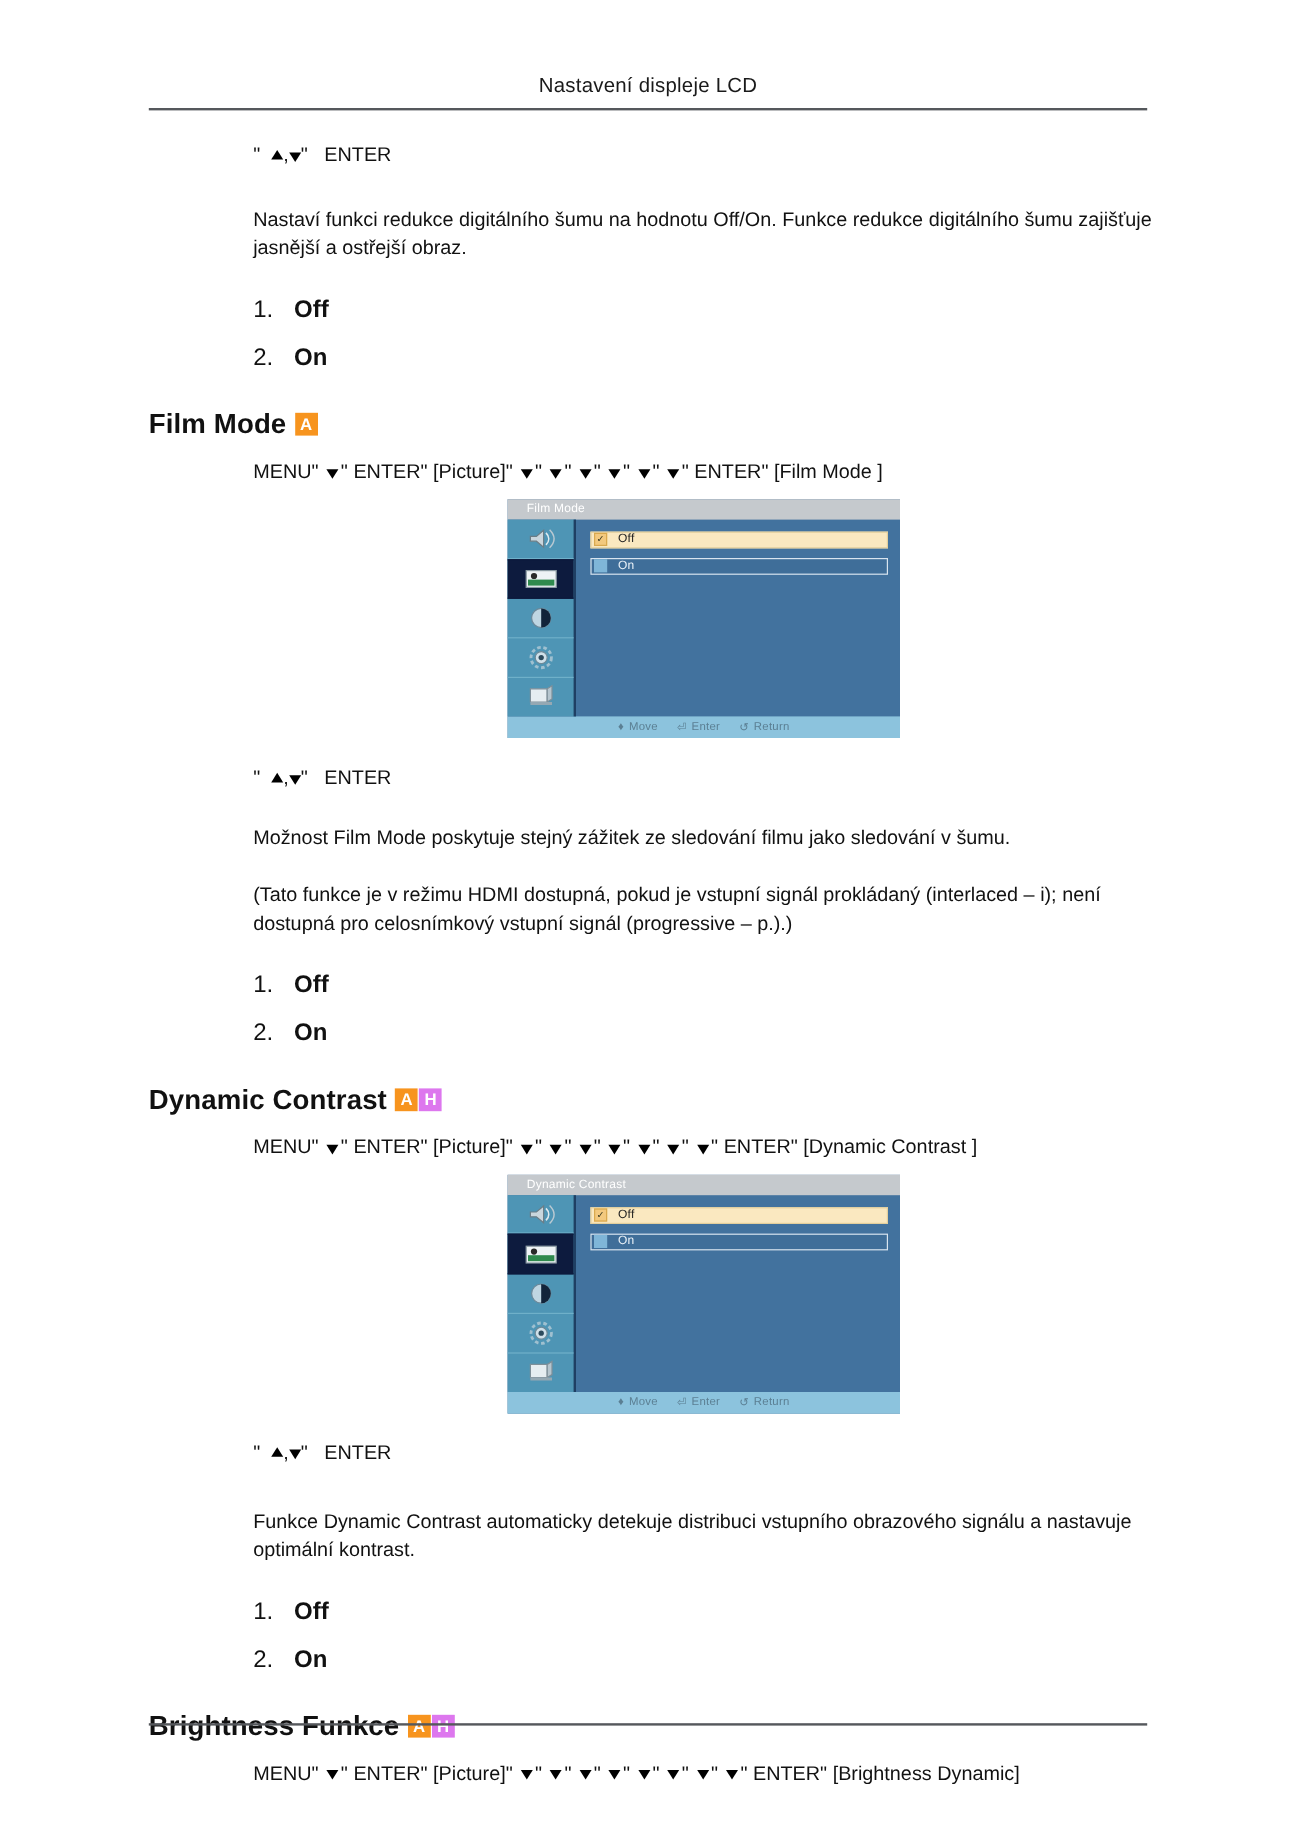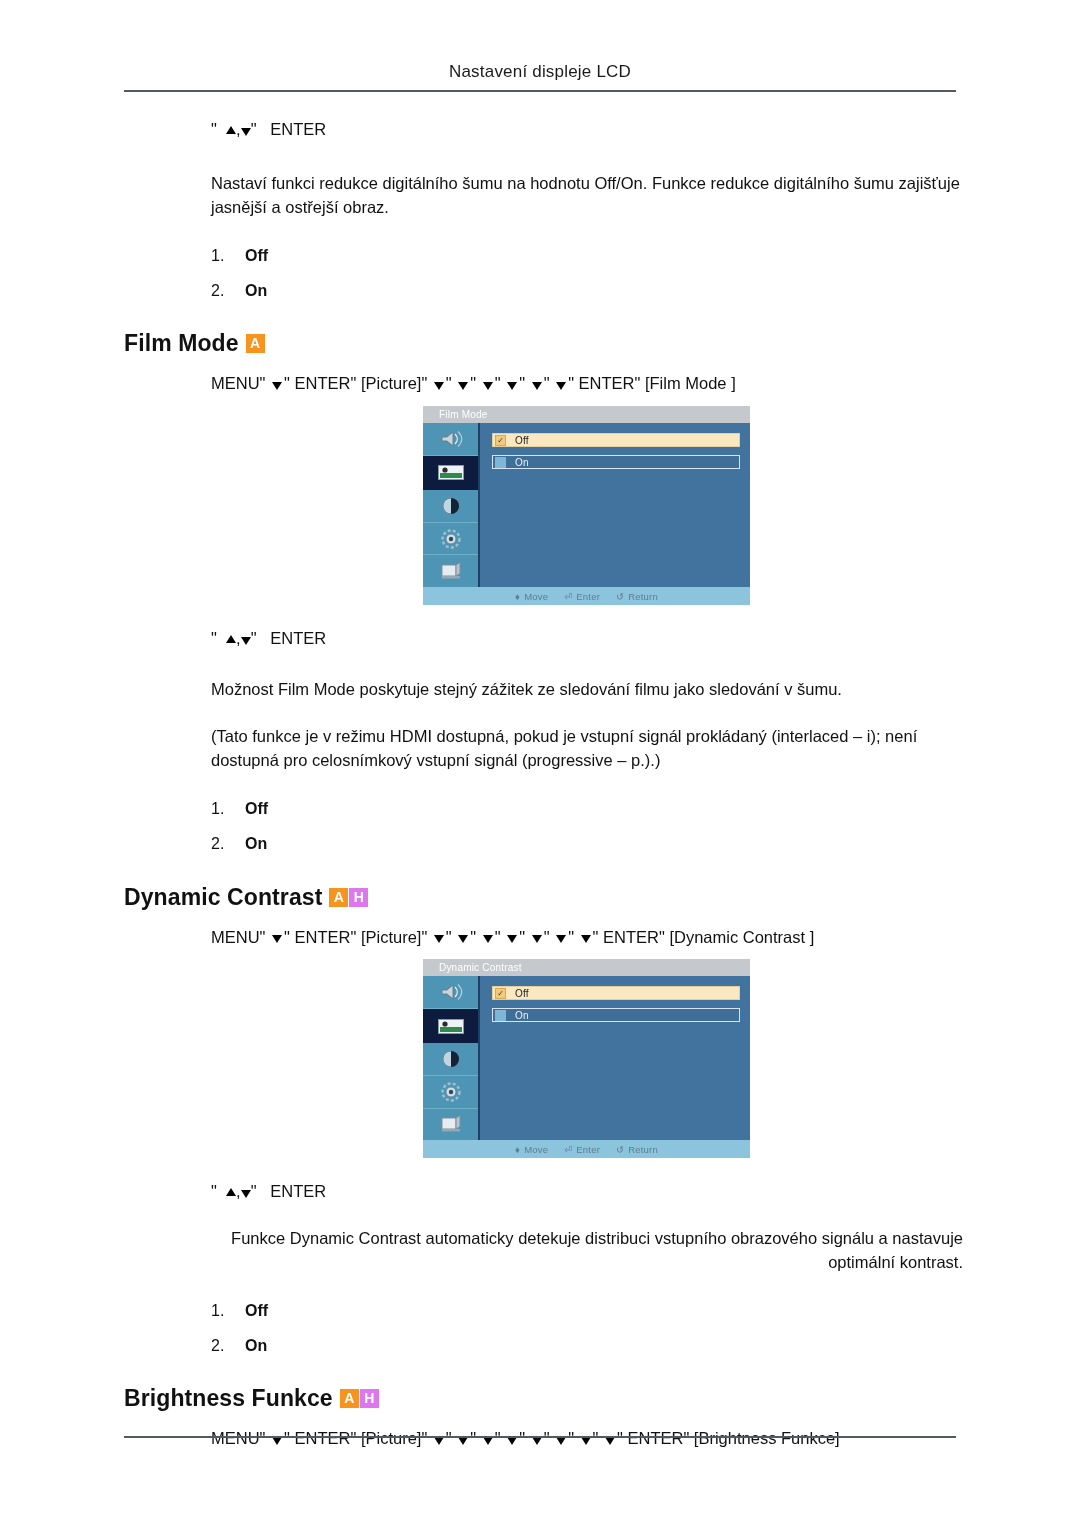--- a/index.html
+++ b/index.html
@@ -103,21 +103,21 @@
     color: #111;
     width: 760px;
   }
   .menu-path .arrow-dn { margin: 0 2px; }
 
   
   ol.opts {
     list-style: none;
     margin: 0 0 0 87px;
     padding: 0;
-    font-size: 16px;
+    font-size: 20px;
   }
   ol.opts li {
     margin: 0 0 16px 0;
     line-height: 1.2;
   }
   ol.opts li .num {
     display: inline-block;
     width: 34px;
     color: #111;
   }
@@ -463,21 +463,21 @@
           </span>
       </div>
     </div>
 
     <div class="keyline" style="margin-top:22px;">
       <span class="q">"</span>
       &nbsp;<span class="arrow-up"></span><span>,</span><span class="arrow-dn"></span><span class="q">"</span>
       &nbsp;&nbsp;<span>ENTER</span>
     </div>
 
-    <p class="body" style="margin-top:24px;text-align:right;"><span>Funkce </span><b>Dynamic Contrast</b><span> automaticky detekuje distribuci vstupního obrazového signálu a nastavuje optimální kontrast.</span></p>
+    <p class="body" style="margin-top:35px;"><span>Funkce </span><b>Dynamic Contrast</b><span> automaticky detekuje distribuci vstupního obrazového signálu a nastavuje optimální kontrast.</span></p>
 
     <ol class="opts" style="margin-top:26px;">
       <li><span class="num">1.</span><span class="val">Off</span></li>
       <li><span class="num">2.</span><span class="val">On</span></li>
     </ol>
 
     <h2 class="section" style="margin-top:30px;">
       <span>Brightness Funkce</span>
       <span class="badges">
         <span class="badge" style="background: rgb(247, 148, 30);">A</span>
@@ -485,19 +485,19 @@
       </span>
     </h2>
 
     <div class="menu-path" style="margin-top:14px;">
       <span>MENU</span><span>"</span>
       <span class="arrow-dn"></span><span>"</span>
       <span>ENTER</span><span>"</span>
       <span>[Picture]</span><span>"</span>
       <span class="arrows"><span class="arrow-dn"></span><span>"</span> <span class="arrow-dn"></span><span>"</span> <span class="arrow-dn"></span><span>"</span> <span class="arrow-dn"></span><span>"</span> <span class="arrow-dn"></span><span>"</span> <span class="arrow-dn"></span><span>"</span> <span class="arrow-dn"></span><span>"</span> <span class="arrow-dn"></span><span>"</span> </span>
       <span>ENTER</span><span>"</span>
-      <span>[Brightness Funkce]</span>
+      <span>[Brightness Dynamic]</span>
     </div>
 
   </div>
 
   <div class="rule-bottom"></div>
 </div>
 
 </body></html>

